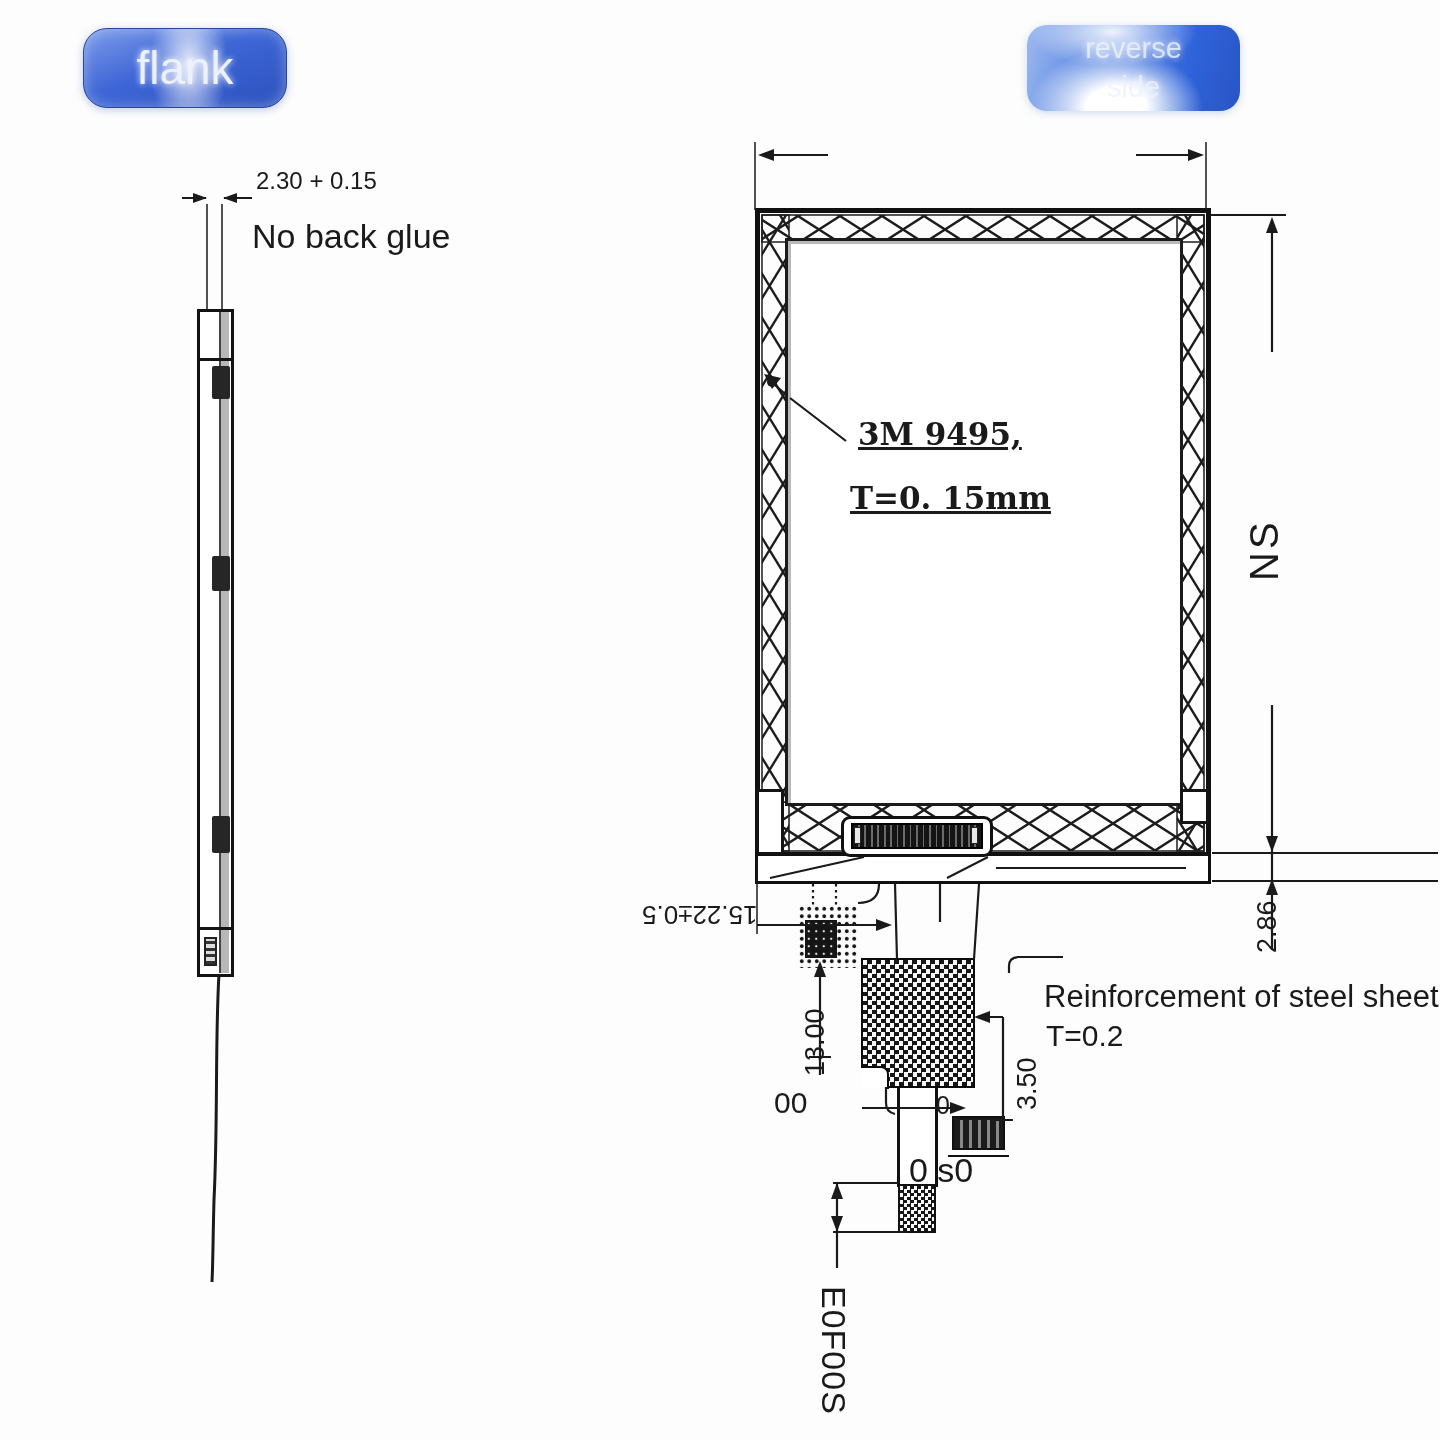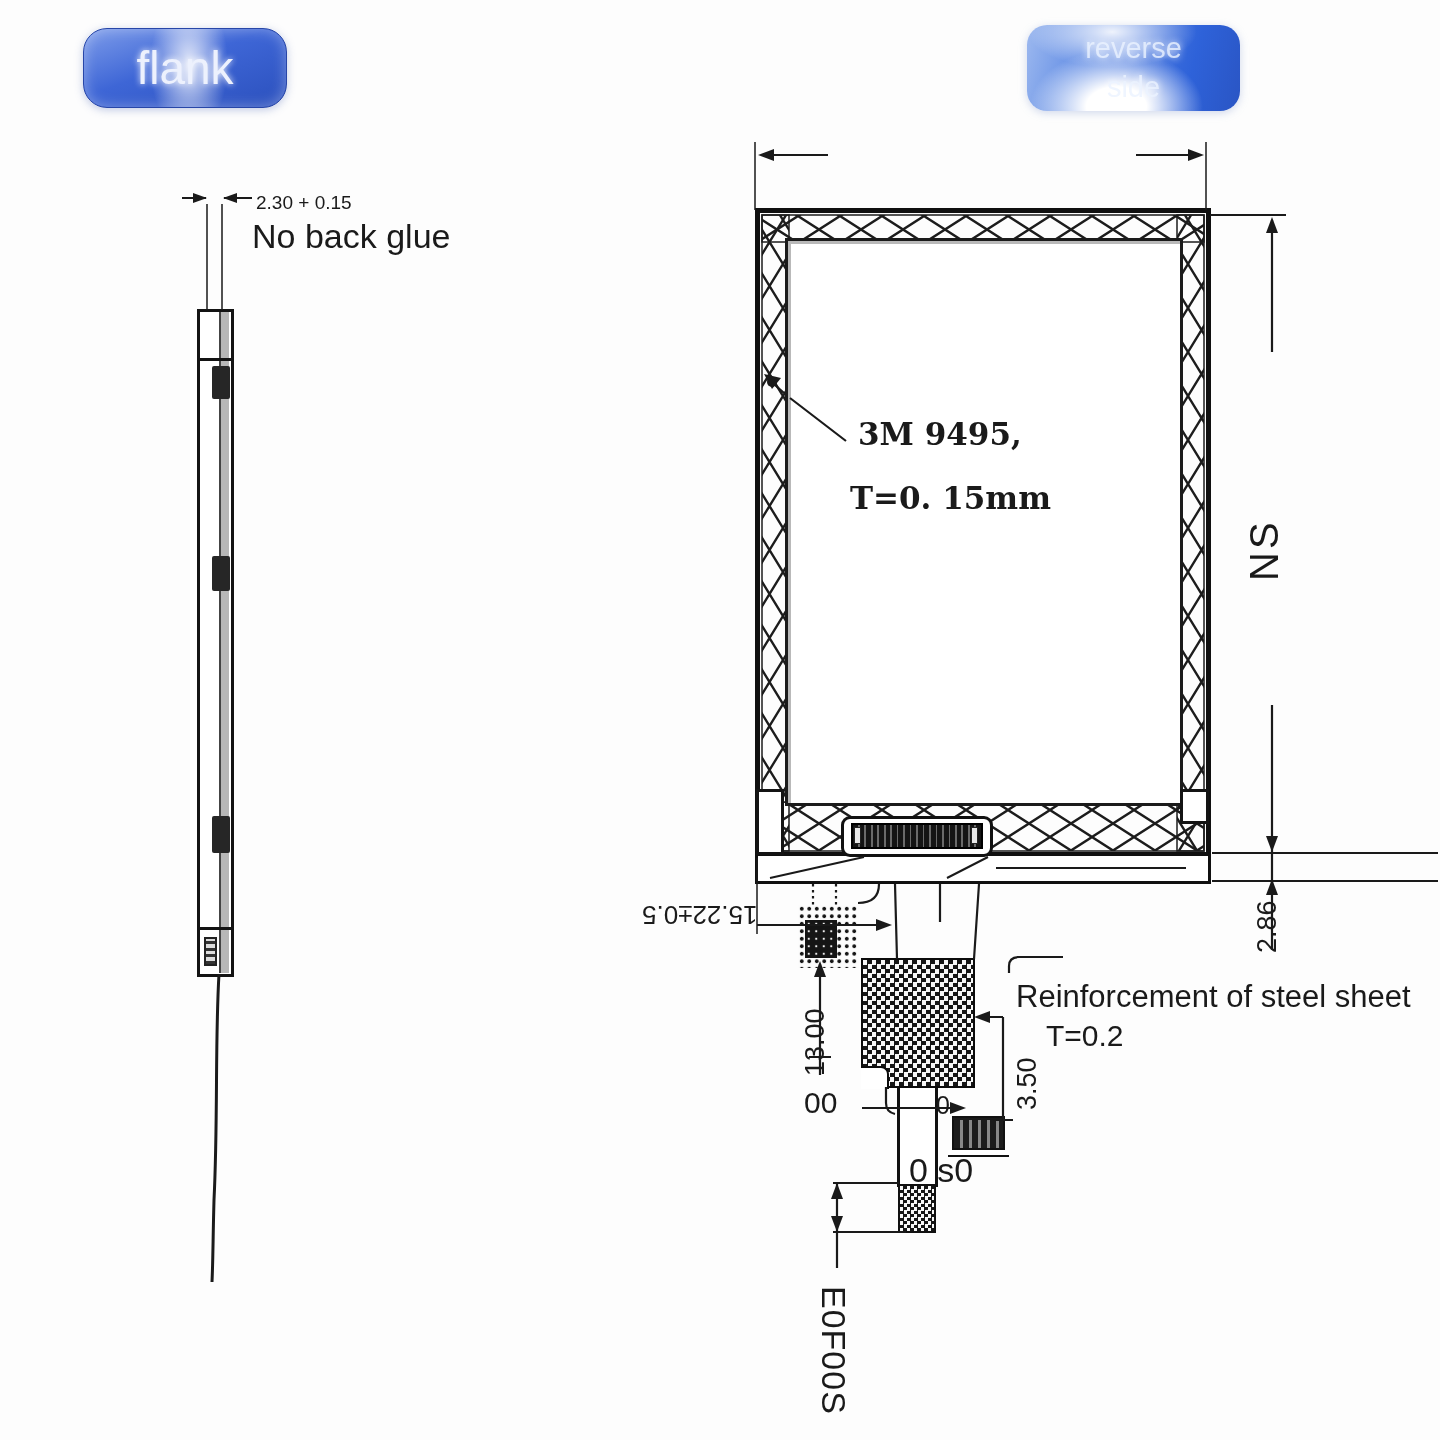--- a/index.html
+++ b/index.html
@@ -1,21 +1,21 @@
 <!DOCTYPE html>
 <html><head>
 <meta charset="utf-8">
 <style>
   html,body{margin:0;padding:0;}
   body{width:1440px;height:1440px;background:#fdfdfd;overflow:hidden;
        font-family:"Liberation Sans",sans-serif;}
   #canvas{position:relative;width:1440px;height:1440px;background:#fdfdfd;}
   .t{position:absolute;color:#1a1a1a;white-space:nowrap;z-index:8;
      font-family:"Liberation Sans",sans-serif;}
-  .serif{font-family:"DejaVu Serif",serif;font-weight:bold;}
+  .serif{font-family:"DejaVu Serif",serif;font-weight:bold;text-decoration:underline;}
   .rccw{transform:rotate(-90deg);transform-origin:0 0;}
   .rcw{transform:rotate(90deg);transform-origin:0 0;}
   .r180{transform:rotate(180deg);}
   svg.layer{position:absolute;left:0;top:0;pointer-events:none;}
   #hatchLayer{z-index:1;}
   #lineLayer{z-index:7;}
   .shape{position:absolute;box-sizing:border-box;}
   .checker{background:repeating-conic-gradient(#161616 0% 25%,#f7f7f7 0% 50%);
            background-size:9px 9px;}
   .checker-sm{background:repeating-conic-gradient(#161616 0% 25%,#f7f7f7 0% 50%);
@@ -143,30 +143,30 @@
 
     <path d="M1063 957 H1019 Q1009 957 1009 966 V973"></path>
 
     <path d="M886 1087 V1103 Q886 1112 895 1114"></path>
 
     <path d="M833 1183 H899 M833 1232 H906 M837 1183 V1268"></path>
     <polygon points="837,1183 831,1199 843,1199" fill="#1a1a1a" stroke="none"></polygon>
     <polygon points="837,1232 831,1216 843,1216" fill="#1a1a1a" stroke="none"></polygon>
   </svg>
 
-  <div class="t" style="left:256px;top:192px;font-size:19px;">2.30 + 0.15</div>
+  <div class="t" style="left:256px;top:167px;font-size:24px;">2.30 + 0.15</div>
   <div class="t" style="left:252px;top:217px;font-size:34px;">No back glue</div>
   <div class="t serif" style="left:858px;top:416px;font-size:31px;">3M 9495,</div>
   <div class="t serif" style="left:850px;top:460px;font-size:31px;margin-top:20px;">T=0. 15mm</div>
   <div class="t rccw" style="left:1242px;top:581px;font-size:40px;letter-spacing:3px;">NS</div>
   <div class="t rccw" style="left:1252px;top:953px;font-size:27px;">2.86</div>
   <div class="t r180" style="left:642px;top:899px;font-size:26px;">15.22±0.5</div>
   <div class="t rccw" style="left:800px;top:1076px;font-size:27px;">13.00</div>
-  <div class="t" style="left:804px;top:1086px;font-size:30px;">00</div>
-  <div class="t" style="left:1016px;top:979px;font-size:31px;">Reinforcement of steel sheet</div>
+  <div class="t" style="left:774px;top:1086px;font-size:30px;">00</div>
+  <div class="t" style="left:1044px;top:979px;font-size:31px;">Reinforcement of steel sheet</div>
   <div class="t" style="left:1026px;top:1019px;font-size:30px;margin-left:20px;">T=0.2</div>
   <div class="t rccw" style="left:1012px;top:1110px;font-size:27px;">3.50</div>
   <div class="t" style="left:936px;top:1091px;font-size:25px;">0</div>
   <div class="t" style="left:909px;top:1151px;font-size:34px;">0 s0</div>
   <div class="t rcw" style="left:853px;top:1286px;font-size:34px;letter-spacing:1px;">E0F00S</div>
 
   <div class="tag" id="reverseTag">
     <span class="lbl">reverse side</span>
   </div>
   <div class="tag" id="flankTag">

